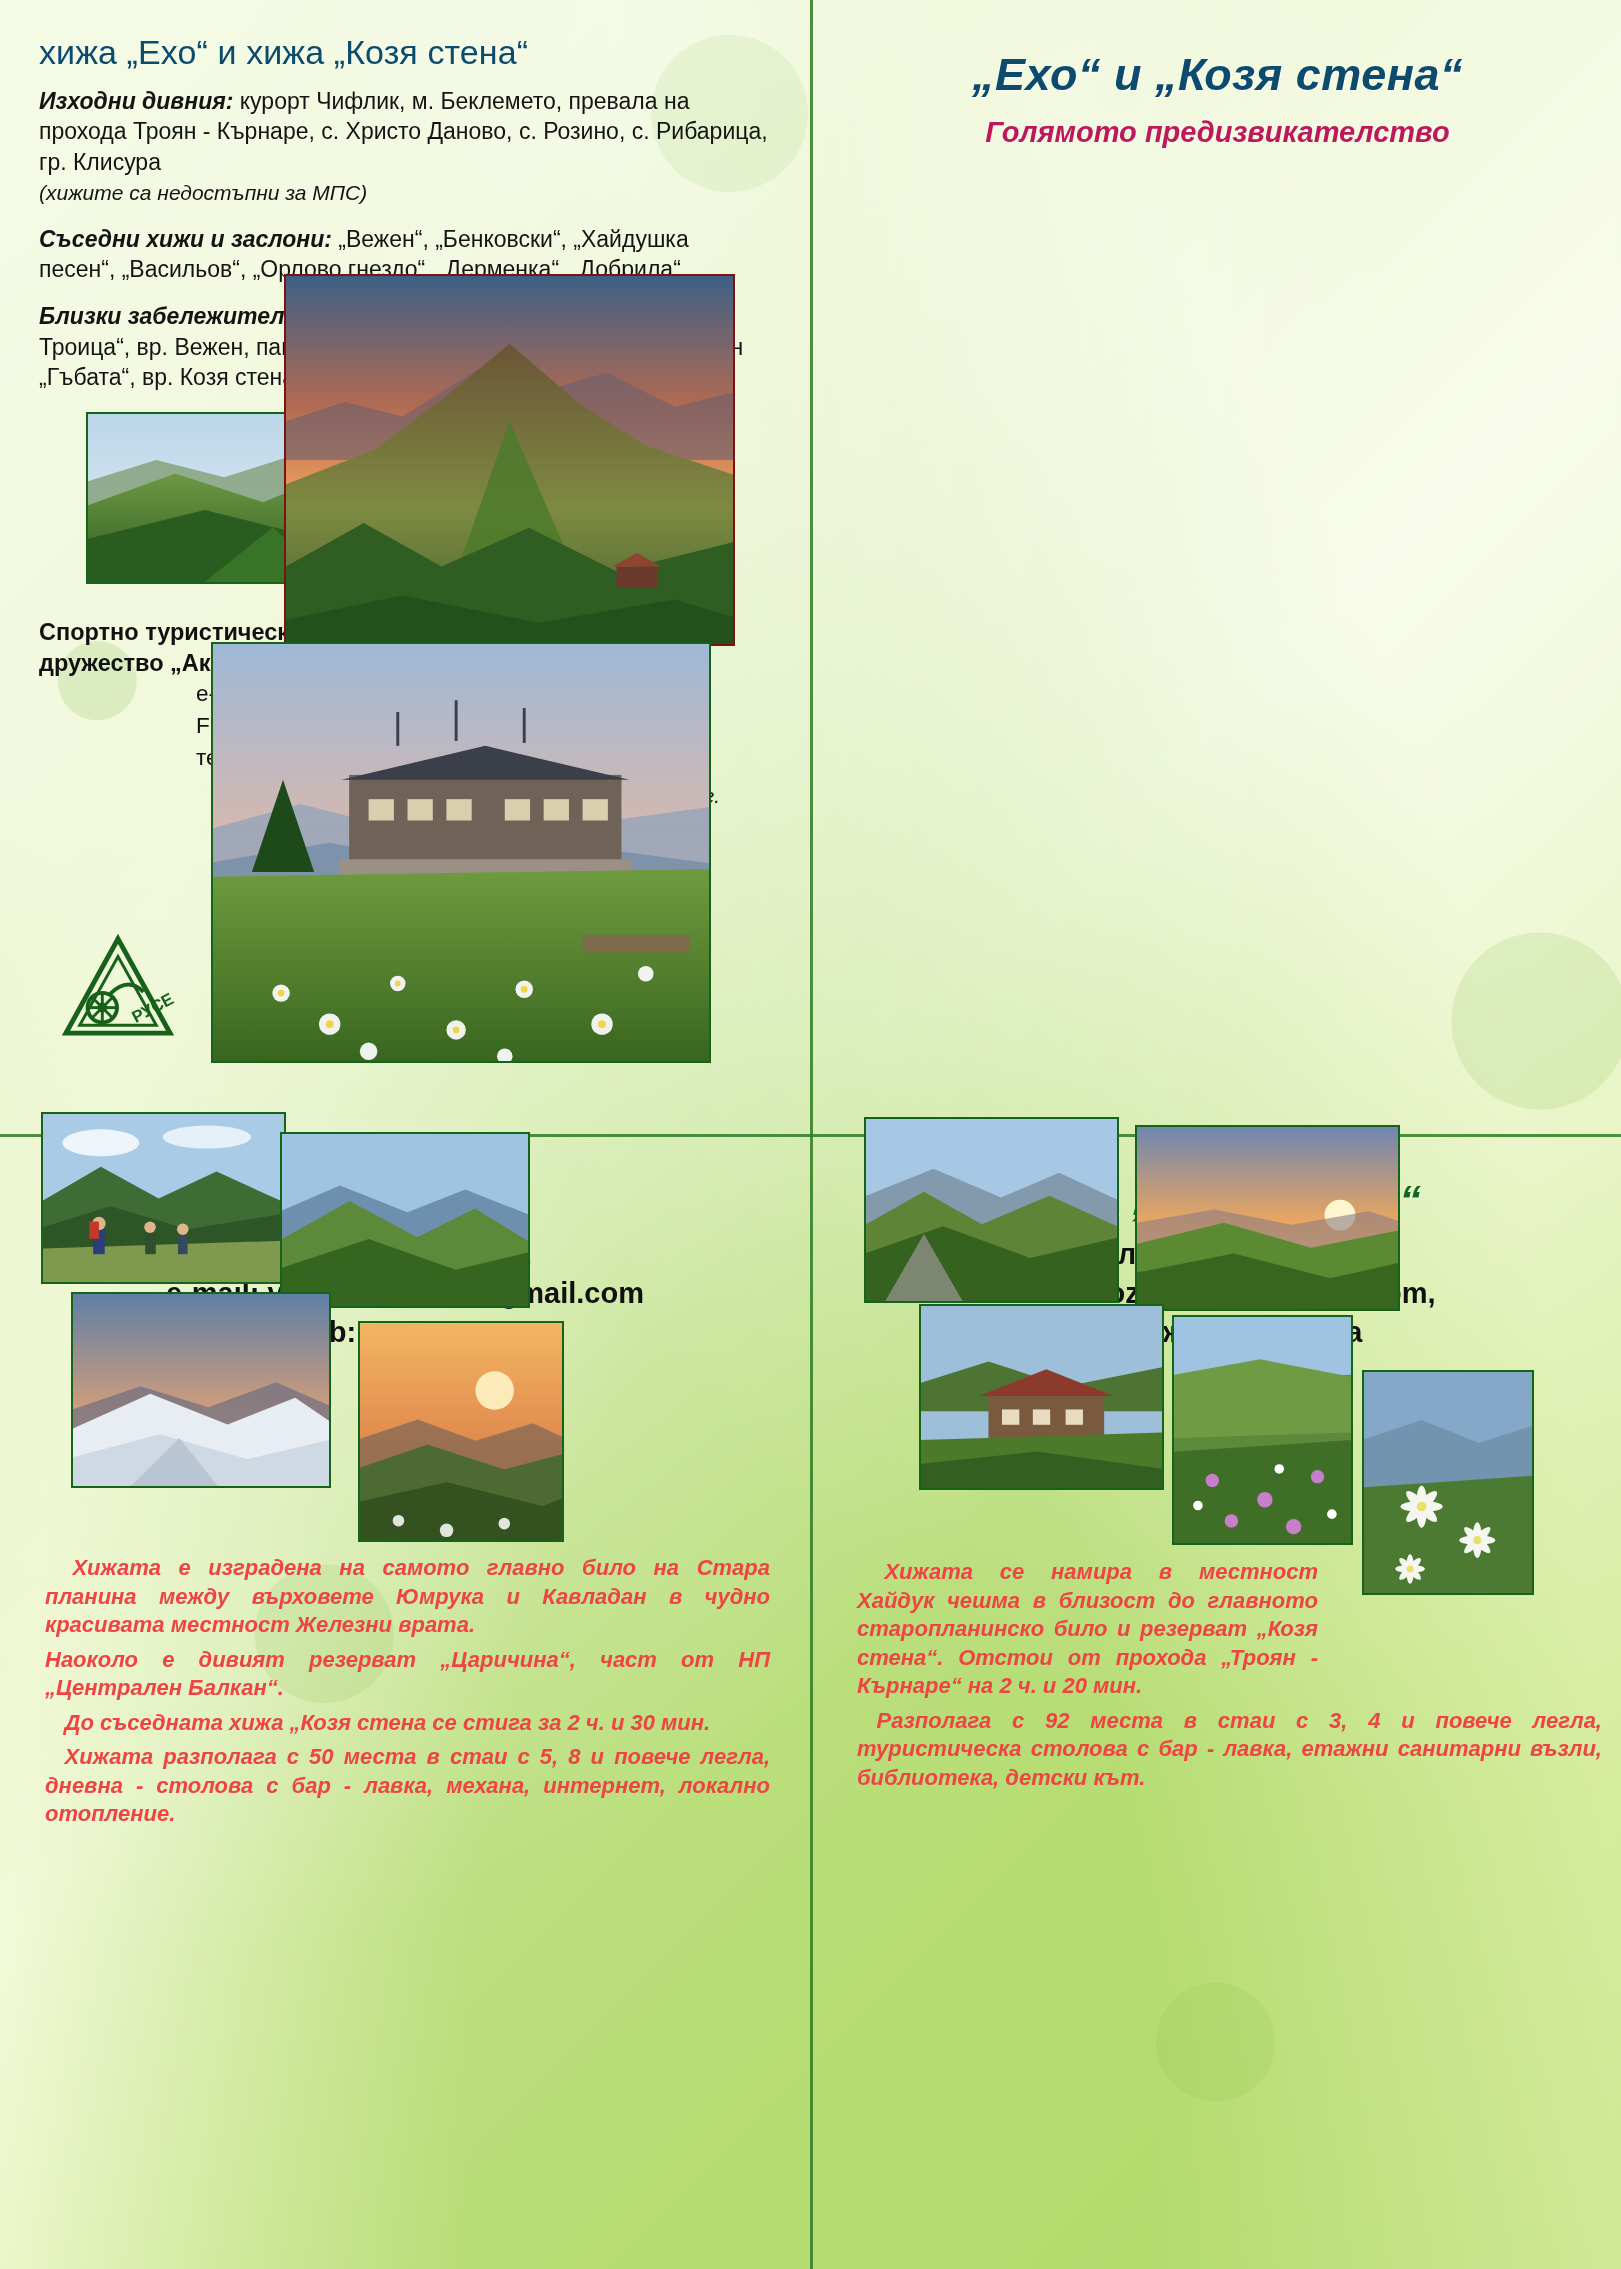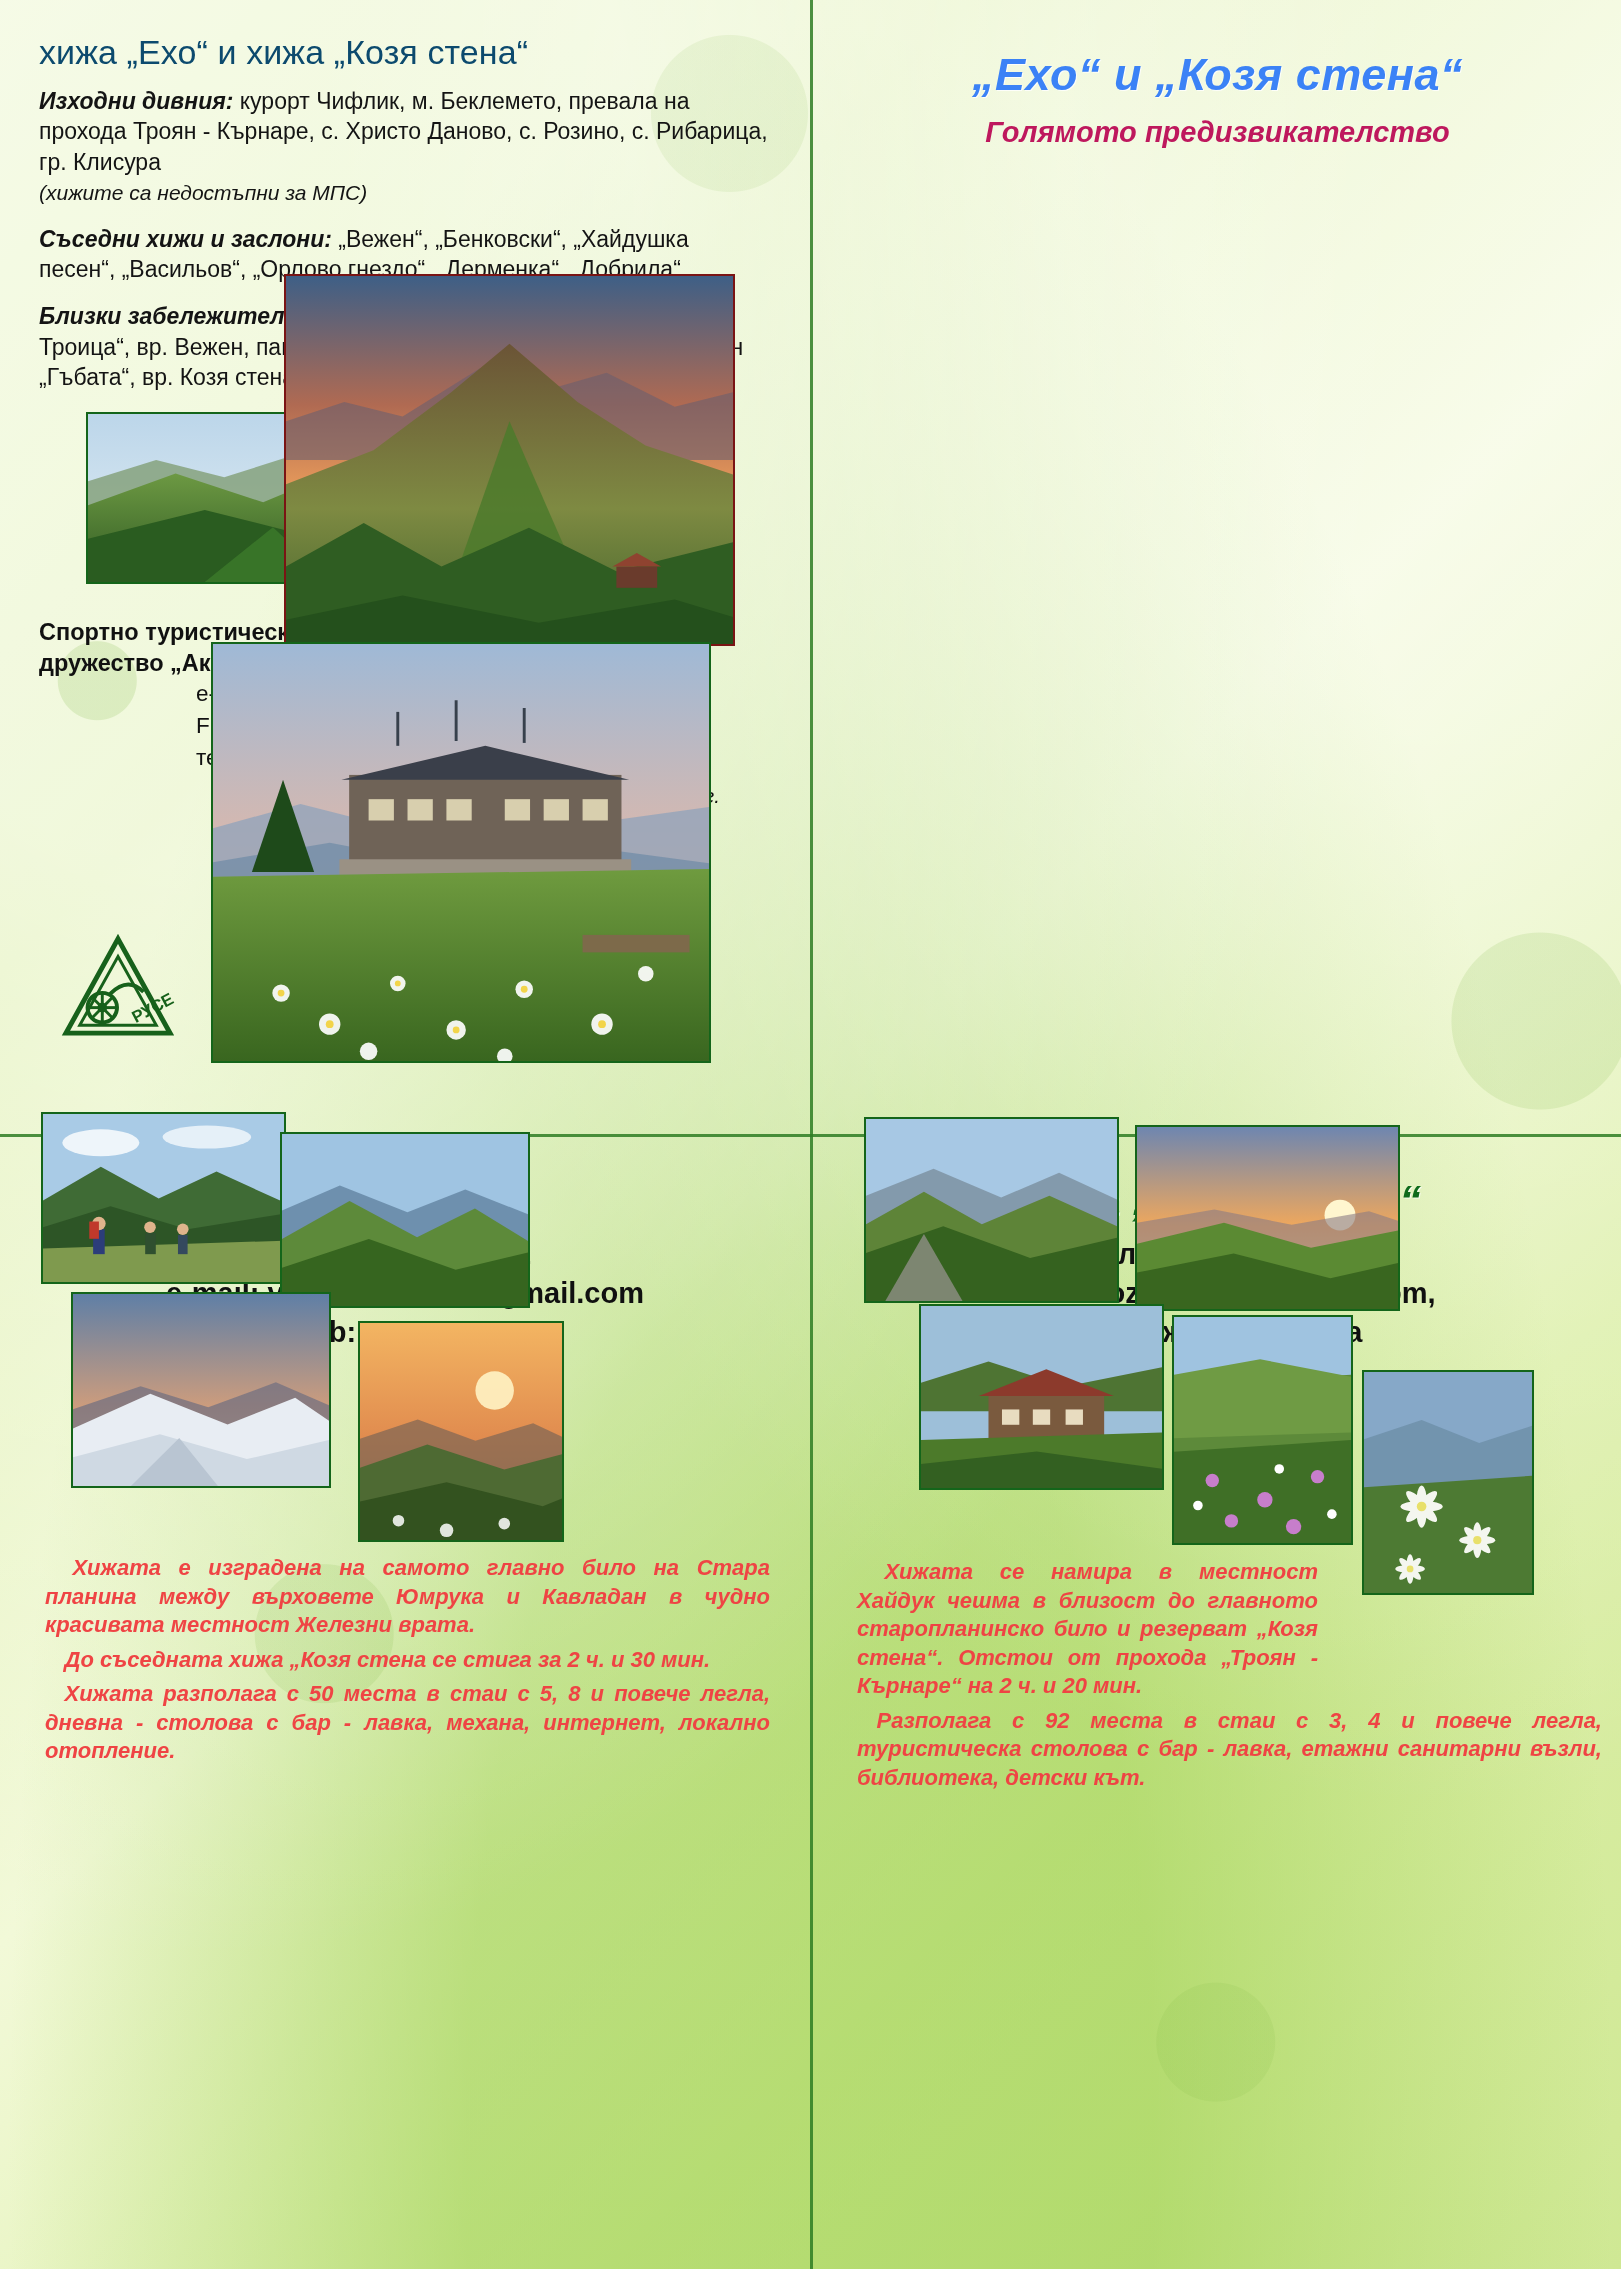--- a/index.html
+++ b/index.html
@@ -53,21 +53,21 @@
 
   .org{margin-top:33px;}
   .org-l1{font-size:23.5px;font-weight:700;color:#111;line-height:1.3;}
   .org-l2{font-size:22.5px;color:#111;line-height:1.42;padding-left:157px;}
   .org-date{font-style:italic;font-size:20.6px;color:#111;text-align:right;padding-right:51px;margin-top:9.8px;}
 
   .logo{position:absolute;left:59px;bottom:93px;width:118px;height:108px;}
 
   
   .tr-title{
-    text-align:center;font-size:45px;font-weight:700;color:#3b82f6;
+    text-align:center;font-size:45px;font-weight:700;color:#0c4a6e;
     font-style:italic;letter-spacing:0.5px;margin:15.7px 0 13.7px 0;
     text-shadow:1px 1px 0 rgba(255,255,255,.8);
   }
   .tr-sub{
     text-align:center;font-size:29px;font-weight:700;font-style:italic;color:#be185d;line-height:1.3;margin:0 0 25.5px 0;
   }
   #tr-photo1{position:absolute;left:284px;top:274px;width:451px;height:372px;border-color:#7a1414;}
   #tr-photo2{position:absolute;left:211px;top:642px;width:500px;height:421px;}
 
   
@@ -327,20 +327,21 @@
       <g fill="#ffffff" opacity=".85">
         <circle cx="40" cy="205" r="6"></circle>
           <circle cx="90" cy="215" r="7"></circle>
           <circle cx="150" cy="208" r="6"></circle>
       </g>
     </svg>
   </div>
 
   <div class="bl-text body-text just">
     <p style="text-indent:27.4px;">Хижата е изградена на самото главно било на Стара планина между върховете Юмрука и Кавладан в чудно красивата местност Железни  врата.</p>
+    <p>Наоколо е дивият резерват „Царичина“, част от НП „Централен Балкан“.</p>
     <p style="text-indent:19.6px;">До съседната хижа „Козя стена се стига за 2 ч. и 30 мин.</p>
     <p style="text-indent:19.6px;">Хижата разполага с 50 места в стаи с 5, 8 и повече легла, дневна - столова с бар - лавка, механа, интернет, локално отопление.</p>
   </div>
 
   <div class="panel p-br">
     <div class="hut-title">хижа „Козя стена“</div>
     <div class="hut-contact">тел.: 0882 440 757,</div>
     <div class="hut-contact">e mail:kozya.stena@gmail.com,</div>
     <div class="hut-contact">Fb: Хижа Козя стена</div>
   </div>

